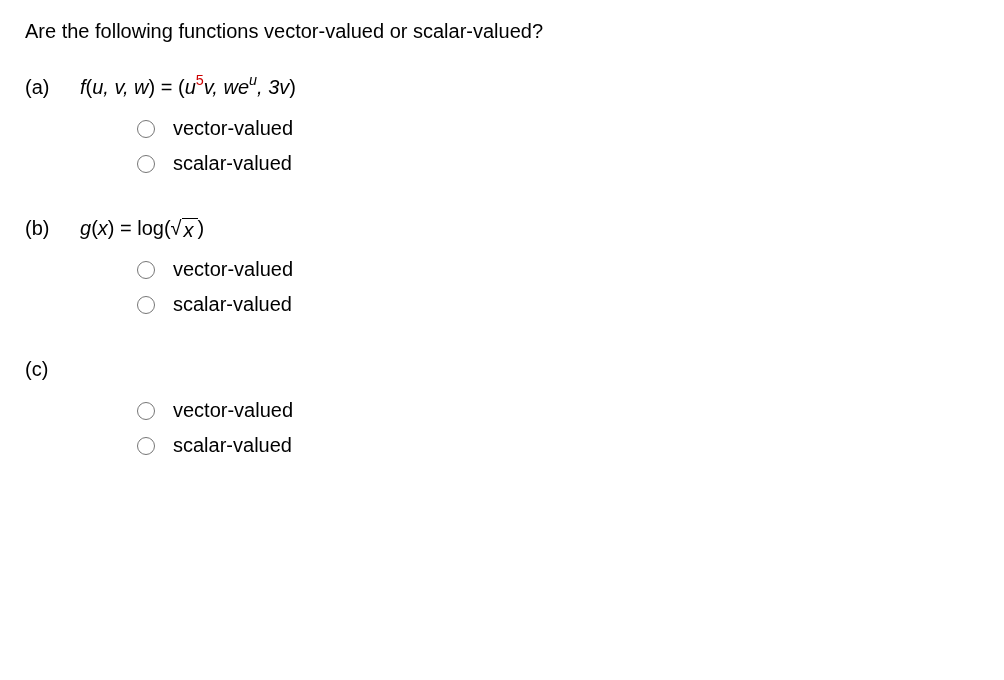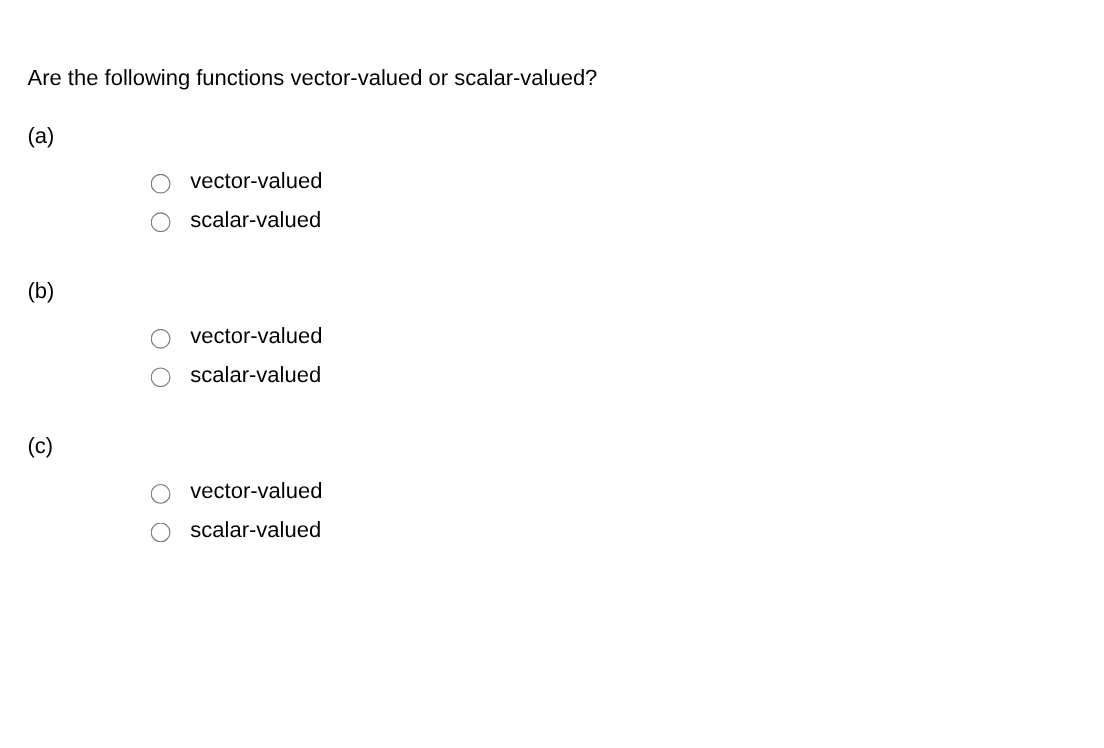--- a/index.html
+++ b/index.html
@@ -8,21 +8,20 @@
       color: #000;
       padding: 20px 25px;
       margin: 0;
       width: 1004px;
       height: 680px;
       box-sizing: border-box;
       background: #fff;
     }
     .question-text {
       margin-bottom: 30px;
-      margin-top: 40px;
     }
     .part {
       margin-bottom: 42px;
     }
     .part-row {
       display: flex;
       align-items: baseline;
       margin-bottom: 18px;
       font-style: italic;
     }
@@ -32,21 +31,21 @@
       flex-shrink: 0;
     }
     .func {
       font-style: italic;
     }
     .options {
       margin-left: 107px;
     }
     .option {
       display: flex;
-      align-items: center;
+      align-items: flex-start;
       margin-bottom: 12px;
     }
     .option input[type="radio"] {
       width: 18px;
       height: 18px;
       margin-right: 18px;
       cursor: pointer;
     }
     sup {
       font-size: 0.72em;
@@ -73,36 +72,45 @@
     }
   </style>
 </head>
 <body>
 
 <div class="question-text">Are the following functions vector-valued or scalar-valued?</div>
 
 <div class="part">
   <div class="part-row">
     <span class="part-label">(a)</span>
+    <span class="func">
+      <span>f</span><span class="normal">(</span><span>u, v, w</span><span class="normal">) = (</span><span>u</span><sup class="red normal">5</sup><span>v, we</span><sup>u</sup><span>, 3v</span><span class="normal">)</span>
+    </span>
   </div>
   <div class="options">
     <label class="option">
       <input type="radio" name="qa" style="">
       <span>vector-valued</span>
     </label>
     <label class="option">
       <input type="radio" name="qa" style="">
       <span>scalar-valued</span>
     </label>
   </div>
 </div>
 
 <div class="part">
   <div class="part-row">
     <span class="part-label">(b)</span>
+    <span class="func">
+      <span>g</span><span class="normal">(</span><span>x</span><span class="normal">) = </span><span class="normal">log(</span><span class="sqrt">
+          <span class="radical">√</span>
+          <span class="radicand">x</span>
+        </span><span class="normal">)</span>
+    </span>
   </div>
   <div class="options">
     <label class="option">
       <input type="radio" name="qb" style="">
       <span>vector-valued</span>
     </label>
     <label class="option">
       <input type="radio" name="qb" style="">
       <span>scalar-valued</span>
     </label>

